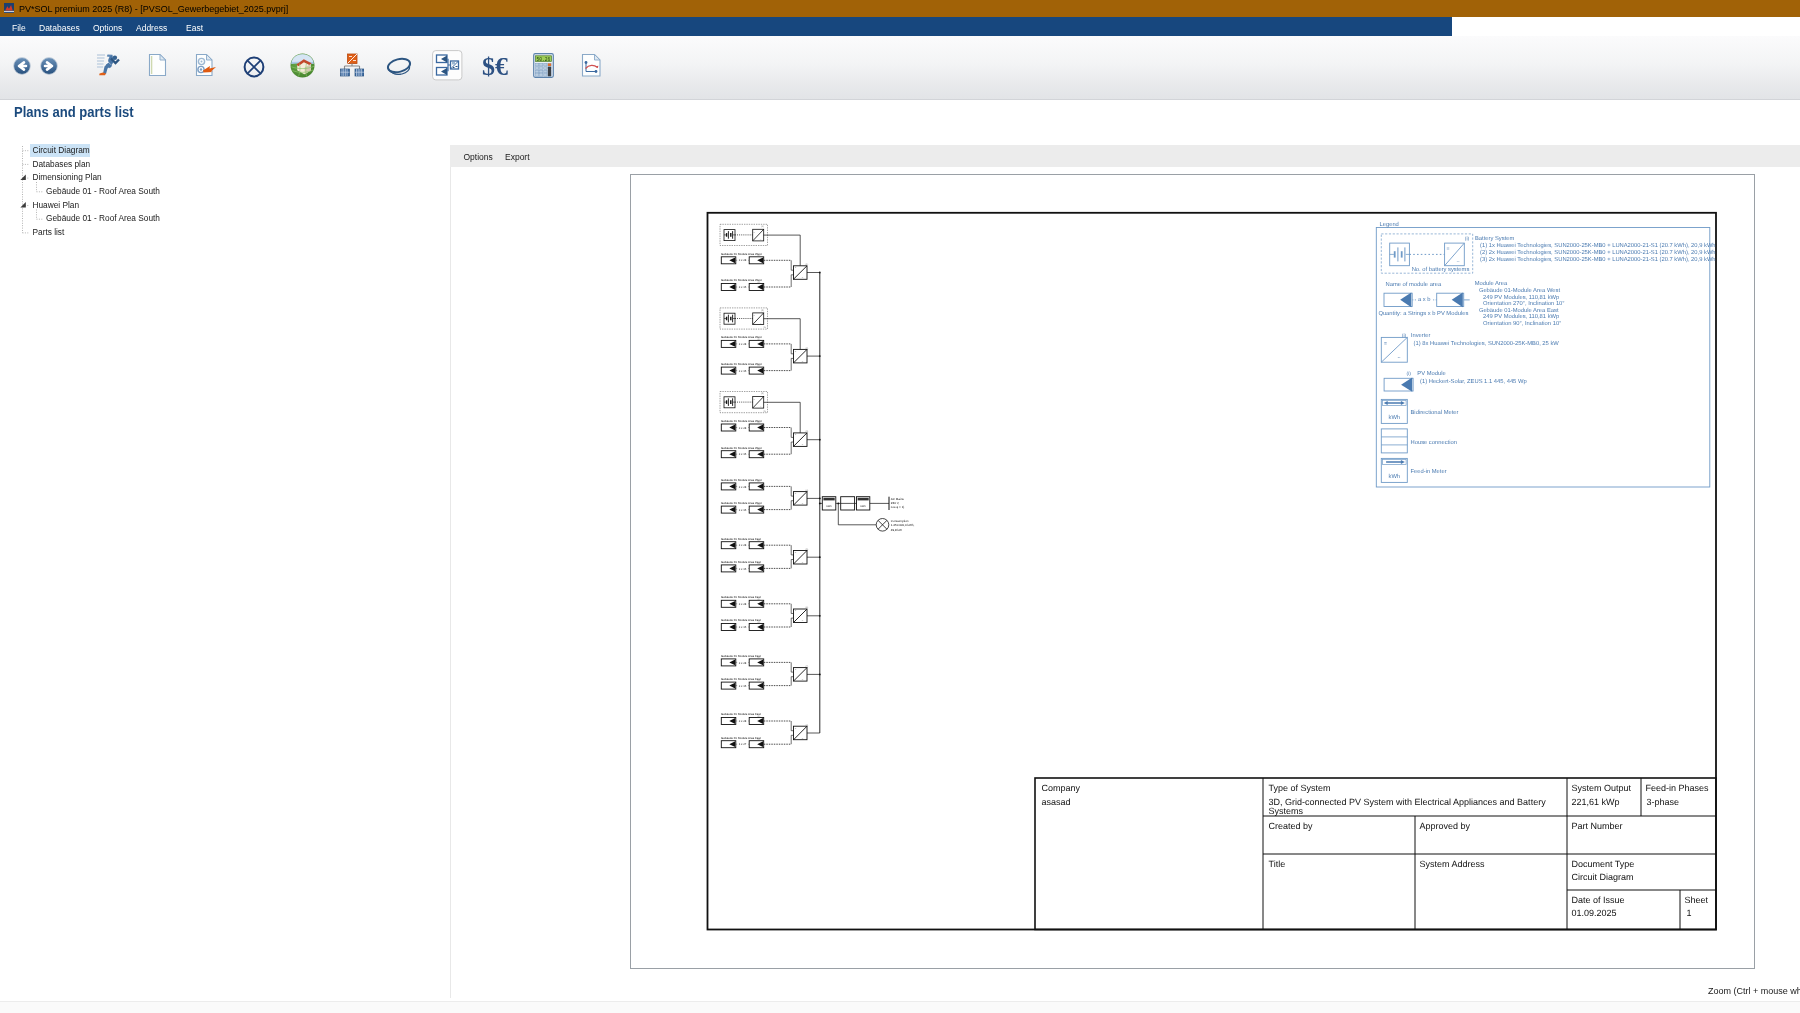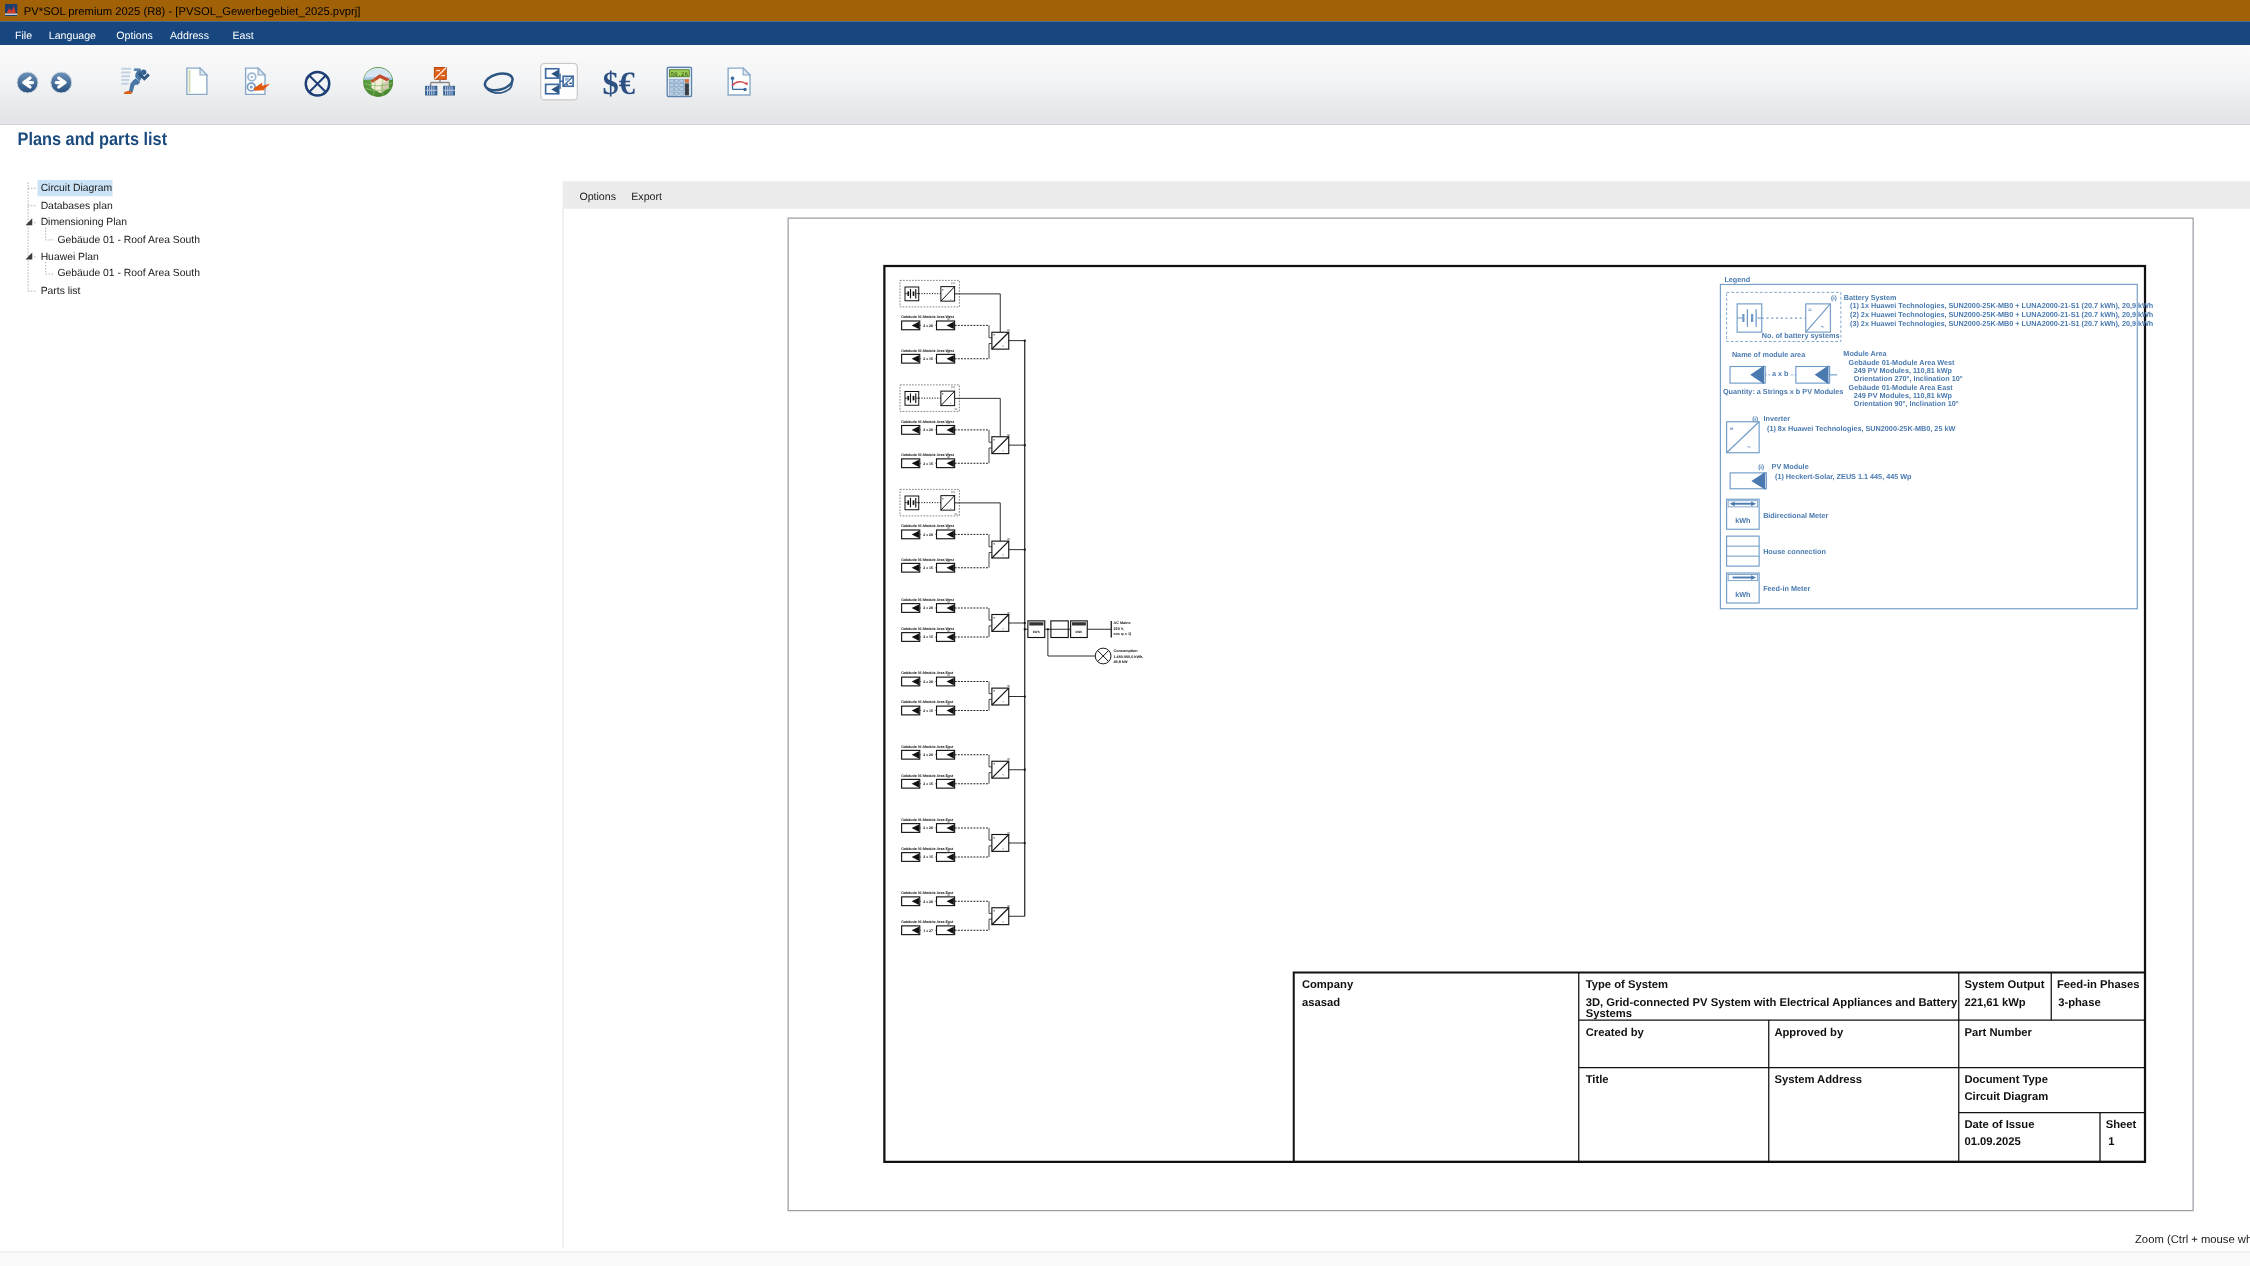--- a/index.html
+++ b/index.html
@@ -1,50 +1,50 @@
 <!DOCTYPE html>
 <html><head><meta charset="utf-8">
 <style>
 * { margin:0; padding:0; box-sizing:border-box; }
 html,body { width:1800px; height:1013px; overflow:hidden; background:#fff;
   font-family:"Liberation Sans", sans-serif; }
 .titlebar { position:absolute; left:0; top:0; width:1800px; height:17px; background:#a16207;
   font-size:9px; color:#000; }
 .titlebar span { position:absolute; left:19px; top:4px; }
 .tbicon { position:absolute; left:4px; top:3px; width:10px; height:10px; }
-.menubar { position:absolute; left:0; top:17px; width:1800px; height:19px; background:#17477e; }
+.menubar { position:absolute; left:0; top:17px; width:1452px; height:19px; background:#17477e; }
 .menubar span { position:absolute; top:5.5px; font-size:8.5px; color:#fff; }
 .toolbar { position:absolute; left:0; top:36px; width:1800px; height:64px;
   background:linear-gradient(#fbfbfc, #f3f4f5 45%, #e9eaec 75%, #e2e4e7);
   border-bottom:1px solid #d2d4d8; }
 .heading { position:absolute; left:13.5px; top:104.6px; font-size:14.5px; line-height:14.5px;
   font-weight:bold; color:#1b4a7d; transform:scaleX(0.9); transform-origin:0 0; white-space:pre; }
 .tabstrip { position:absolute; left:450px; top:144.5px; width:1350px; height:22.5px; background:#ececec; }
 .tabstrip span { position:absolute; top:7px; font-size:8.5px; color:#1a1a1a; }
 .treeitem { position:absolute; font-size:8.3px; line-height:13.7px; height:13.7px; color:#1a1a1a; white-space:pre; }
 .canvas { position:absolute; left:630px; top:174px; width:1125px; height:795px;
-  background:#fff; border:1px solid #9aa0a6;font-weight:bold; }
+  background:#fff; border:1px solid #9aa0a6; }
 .statusline { position:absolute; left:1708px; top:985.5px; font-size:9px; color:#1a1a1a; white-space:pre; }
 .bottomband { position:absolute; left:0; top:1000.5px; width:1800px; height:14px; background:#fafafa;
   border-top:1px solid #ececec; }
 .vdivider { position:absolute; left:450px; top:167px; width:1px; height:831px; background:#e8e8e8; }
 </style></head>
 <body>
 <div class="titlebar">
  <svg class="tbicon" viewBox="0 0 12 12">
       <rect x="0" y="0" width="12" height="9.5" fill="#1d3f6e"></rect>
       <path d="M1.5 9 L4 4 L6 7 L8.5 2.5 L10.5 9 Z" fill="#d03a2a"></path>
       <rect x="0" y="9.5" width="12" height="2.5" fill="#fff"></rect>
       <path d="M0 11.2 h12" stroke="#1d3f6e" stroke-width="1.4"></path>
     </svg>
  <span>PV*SOL premium 2025 (R8) - [PVSOL_Gewerbegebiet_2025.pvprj]</span>
 </div>
 <div class="menubar">
  <span style="left:12px">File</span>
- <span style="left:39px">Language</span>
+ <span style="left:39px">Databases</span>
  <span style="left:93px">Options</span>
  <span style="left:136px">Address</span>
  <span style="left:186px">East</span>
 </div>
 <div class="toolbar">
 <svg style="position:absolute;left:13px;top:21px" width="18" height="18" viewBox="0 0 18 18">
       <defs>
         <linearGradient id="gnav" x1="0" y1="0" x2="0" y2="1">
           <stop offset="0" stop-color="#6d93ba"></stop>
           <stop offset="1" stop-color="#27507e"></stop>

